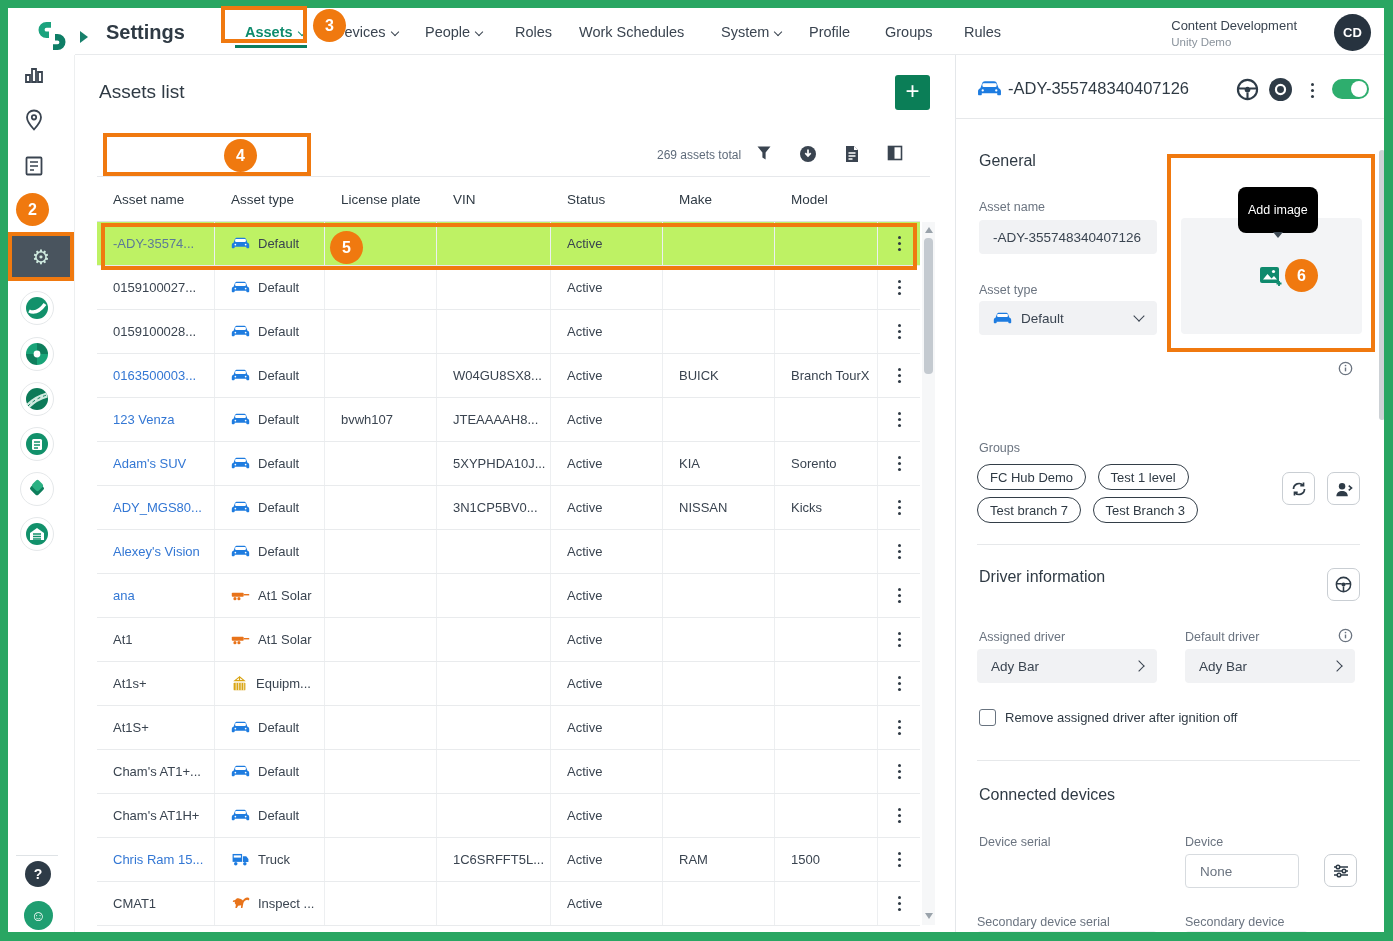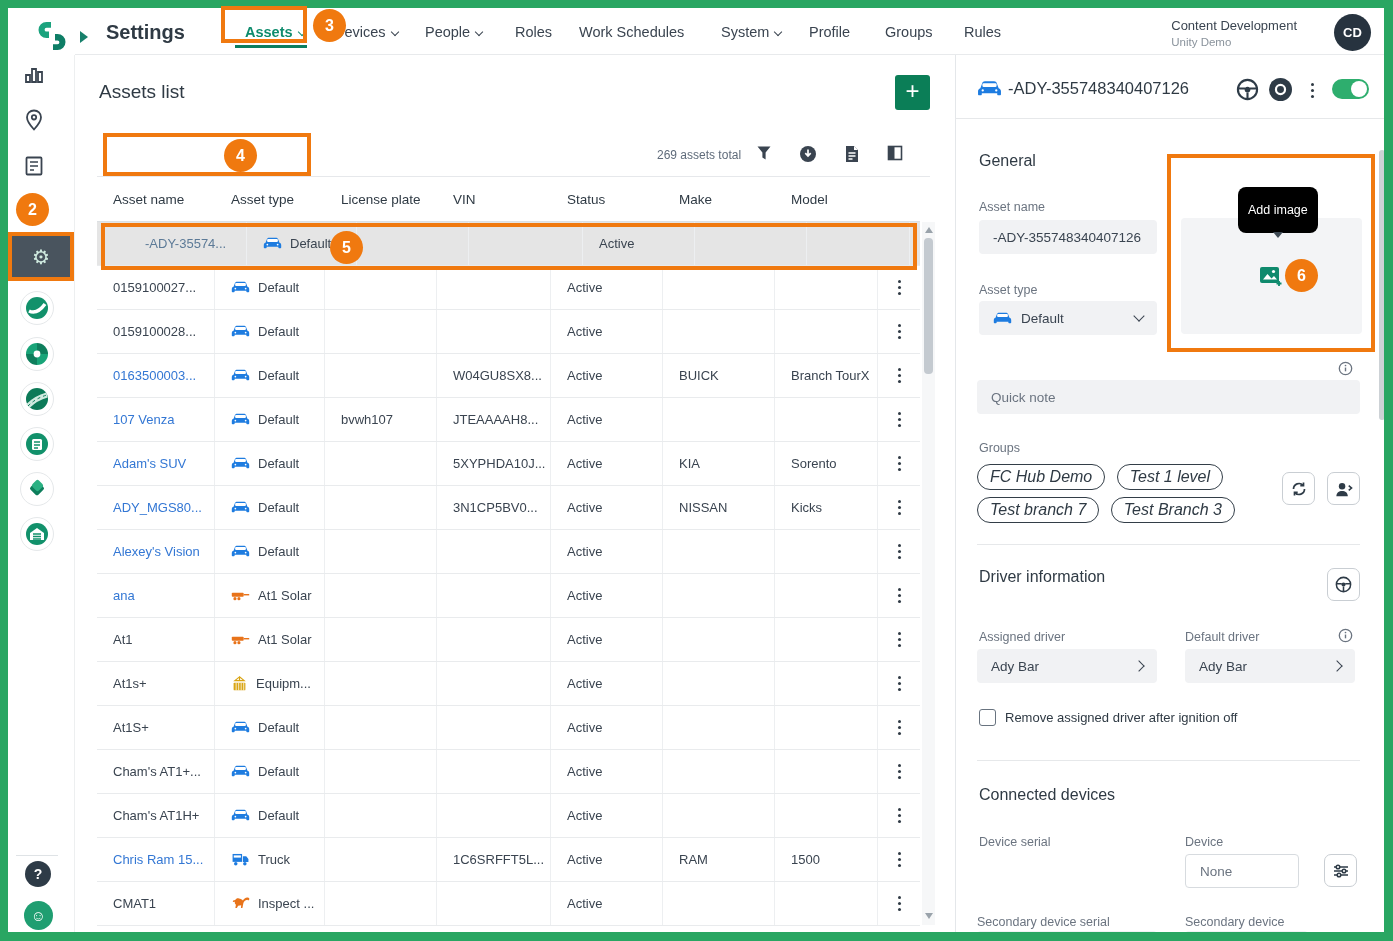--- a/index.html
+++ b/index.html
@@ -48,21 +48,21 @@
   .search-box input::placeholder { color:#6B7480; }
   .total-txt { position:absolute; left:657px; top:148px; font-size:12px; color:#5F6B7A; }
   .tb-ic { position:absolute; top:145px; cursor:pointer; }
 
   
   .tgrid { display:grid; grid-template-columns:118px 110px 112px 114px 112px 112px 103px 42px; }
   .thead { position:absolute; left:97px; top:178px; width:823px; height:44px; border-bottom:1px solid #DCE0E3; align-items:center; }
   .thead .hcell { font-size:13.5px; color:#2F3A44; padding-left:16px; }
   .rows-clip { position:absolute; left:97px; top:222px; width:823px; height:711px; overflow:hidden; }
   .trow { height:44px; border-bottom:1px solid #E9EBED; align-items:stretch; background:#fff; cursor:pointer; }
-  .trow.selected { background:#e5e5e5;padding-left:32px; }
+  .trow.selected { background:#bef264; }
   .cell { font-size:13px; color:#3A4450; padding-left:16px; display:flex; align-items:center; border-right:1px solid #EDEFF1; overflow:hidden; white-space:nowrap; }
   .cell:last-child { border-right:none; }
   .nm-link { color:#3377D4; }
   .nm-plain { color:#3A4450; }
   .nm-muted { color:#5C7A97; }
   .ticon { margin-right:8px; display:flex; align-items:center; }
   .kebab { justify-content:center; padding-left:0; }
   .dots { width:3px; height:3px; border-radius:50%; background:#2F3A44; box-shadow:0 6px 0 #2F3A44, 0 12px 0 #2F3A44; margin-top:-12px; }
 
   
@@ -81,21 +81,21 @@
   .sec-head { position:absolute; font-size:16px; font-weight:500; color:#2F3A44; }
   .f-label { position:absolute; font-size:12.5px; color:#6B7480; }
   .f-input { position:absolute; height:34px; background:#F1F2F4; border-radius:4px; display:flex; align-items:center; padding:0 14px; font-size:13.5px; color:#3A4450; }
   .f-input input { border:none; outline:none; background:transparent; font-size:13.5px; color:#3A4450; width:100%; font-family:"Liberation Sans",sans-serif; }
   .f-input input::placeholder { color:#6B7480; }
   .sel-chev { position:absolute; right:14px; width:8px; height:8px; border-right:1.8px solid #3A4450; border-bottom:1.8px solid #3A4450; transform:rotate(45deg); top:11px; }
   .rt-chev { position:absolute; right:14px; width:8px; height:8px; border-top:1.8px solid #3A4450; border-right:1.8px solid #3A4450; transform:rotate(45deg); top:13px; }
   .tooltip { position:absolute; left:1238px; top:187px; background:#000000; color:#fff; font-size:12.5px; padding:16px 10px; border-radius:8px; z-index:30; }
   .tooltip:after { content:""; position:absolute; left:50%; margin-left:-5px; bottom:-5px; border-top:6px solid #3F4A54; border-left:5px solid transparent; border-right:5px solid transparent; }
   .img-ph { position:absolute; left:1181px; top:218px; width:181px; height:116px; background:#F3F4F6; border-radius:4px; cursor:pointer; }
-  .chip { display:inline-flex; align-items:center; height:26px; padding:0 12px; border:1.5px solid #333E48; border-radius:14px; font-size:16px; color:#2F3A44; margin:0 7px 7px 0; background:#fff;font-style:italic; }
+  .chip { display:inline-flex; align-items:center; height:26px; padding:0 12px; border:1.5px solid #333E48; border-radius:14px; font-size:13px; color:#2F3A44; margin:0 7px 7px 0; background:#fff; }
   .sq-btn { position:absolute; width:33px; height:33px; border:1px solid #C9CED3; border-radius:7px; background:#fff; display:flex; align-items:center; justify-content:center; cursor:pointer; }
   .hr { position:absolute; left:977px; width:383px; height:1px; background:#E6E8EA; }
   .cb { position:absolute; left:979px; top:709px; width:17px; height:17px; border:1.7px solid #68737F; border-radius:3px; background:#fff; cursor:pointer; }
   .cb-label { position:absolute; left:1005px; top:710px; font-size:13px; color:#2F3A44; }
   .rp-scroll { position:absolute; left:1379px; top:150px; width:6px; height:270px; background:#CDD2D6; border-radius:3px; }
 
   
   .anno-box { position:absolute; border:4px solid #F0790F; z-index:50; pointer-events:none; }
   .badge { position:absolute; width:33px; height:33px; border-radius:50%; background:#F0790F; color:#fff; font-weight:bold; font-size:16px; display:flex; align-items:center; justify-content:center; z-index:55; }
   .gear-anno { background:transparent; }
@@ -316,21 +316,21 @@
         <div class="cell"></div>
         <div class="cell">W04GU8SX8...</div>
         <div class="cell">Active</div>
         <div class="cell">BUICK</div>
         <div class="cell">Branch TourX</div>
         <div class="cell kebab">
           <span class="dots"></span>
         </div>
       </div>
       <div class="trow tgrid">
-        <div class="cell nm-link">107 Venza</div>
+        <div class="cell nm-link">123 Venza</div>
         <div class="cell"><span class="ticon">
             <svg width="19" height="15" viewBox="0 0 24 18">
               <path d="M3.2 8.2 5 3.4C5.4 2.3 6.3 1.6 7.6 1.6h8.8c1.3 0 2.2.7 2.6 1.8l1.8 4.8c1.4.4 2.2 1.5 2.2 3V14c0 .6-.4 1-1 1h-1.6c-.6 0-1-.4-1-1v-.9H4.6v.9c0 .6-.4 1-1 1H2c-.6 0-1-.4-1-1v-2.8c0-1.5.8-2.6 2.2-3Z" fill="#1E7CE0"></path>
               <rect x="5.2" y="3.4" width="13.6" height="3.6" rx="1.2" fill="#fff"></rect>
               <circle cx="5.5" cy="10.4" r="1.1" fill="#fff"></circle>
               <circle cx="18.5" cy="10.4" r="1.1" fill="#fff"></circle>
             </svg>
           </span>Default</div>
         <div class="cell">bvwh107</div>
         <div class="cell">JTEAAAAH8...</div>
@@ -612,23 +612,20 @@
         <path d="M20 15v5M17.5 17.5h5" stroke="#0F8A6D" stroke-width="1.8"></path>
       </svg>
   </div>
   <div class="abs" style="left:1338px;top:361px">
     <svg width="15" height="15" viewBox="0 0 16 16">
         <circle cx="8" cy="8" r="6.6" fill="none" stroke="#6B7480" stroke-width="1.4"></circle>
         <path d="M8 7v4" stroke="#6B7480" stroke-width="1.5"></path>
         <circle cx="8" cy="4.8" r=".9" fill="#6B7480"></circle>
       </svg>
   </div>
-  <div class="f-input" style="left:977px;top:380px;width:383px">
-    <input placeholder="Quick note" style="">
-  </div>
 
   <div class="f-label" style="left:979px;top:441px">Groups</div>
   <div class="abs" style="left:977px;top:464px;width:295px">
     <span class="chip">FC Hub Demo</span>
     <span class="chip">Test 1 level</span>
     <span class="chip">Test branch 7</span>
     <span class="chip">Test Branch 3</span>
   </div>
   <div class="sq-btn" style="left:1282px;top:472px">
     <svg width="18" height="18" viewBox="0 0 18 18">

